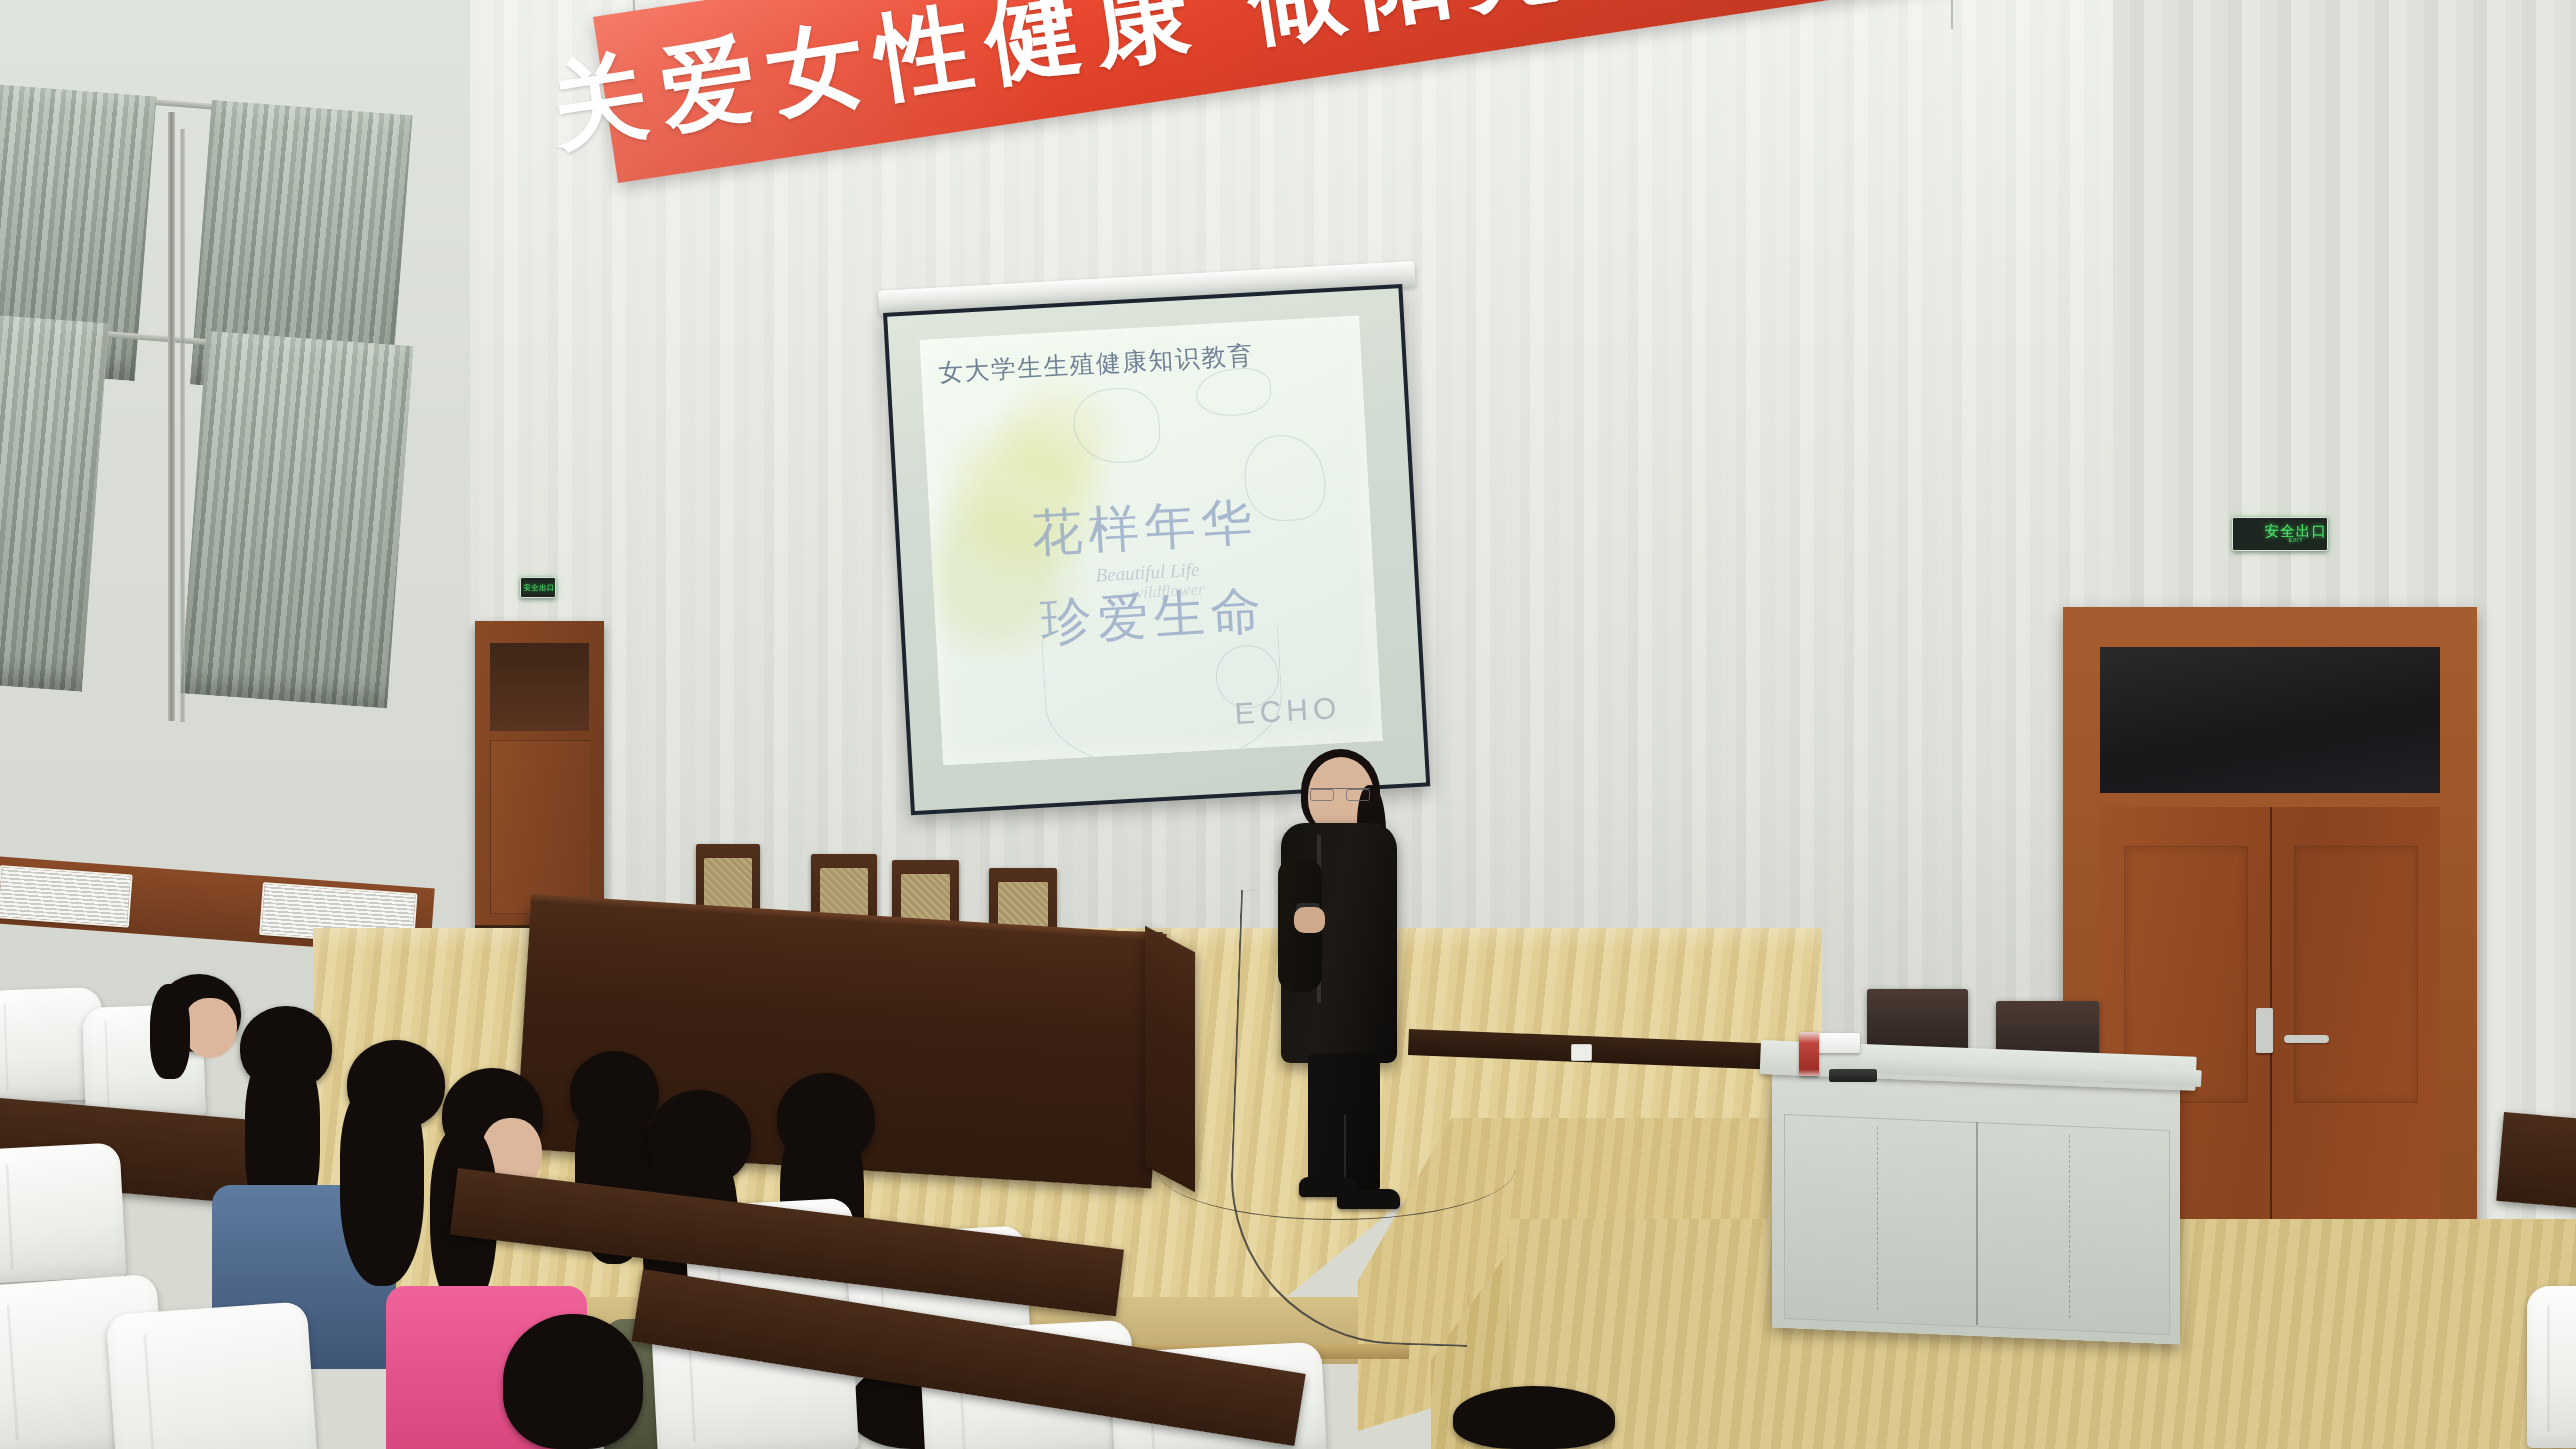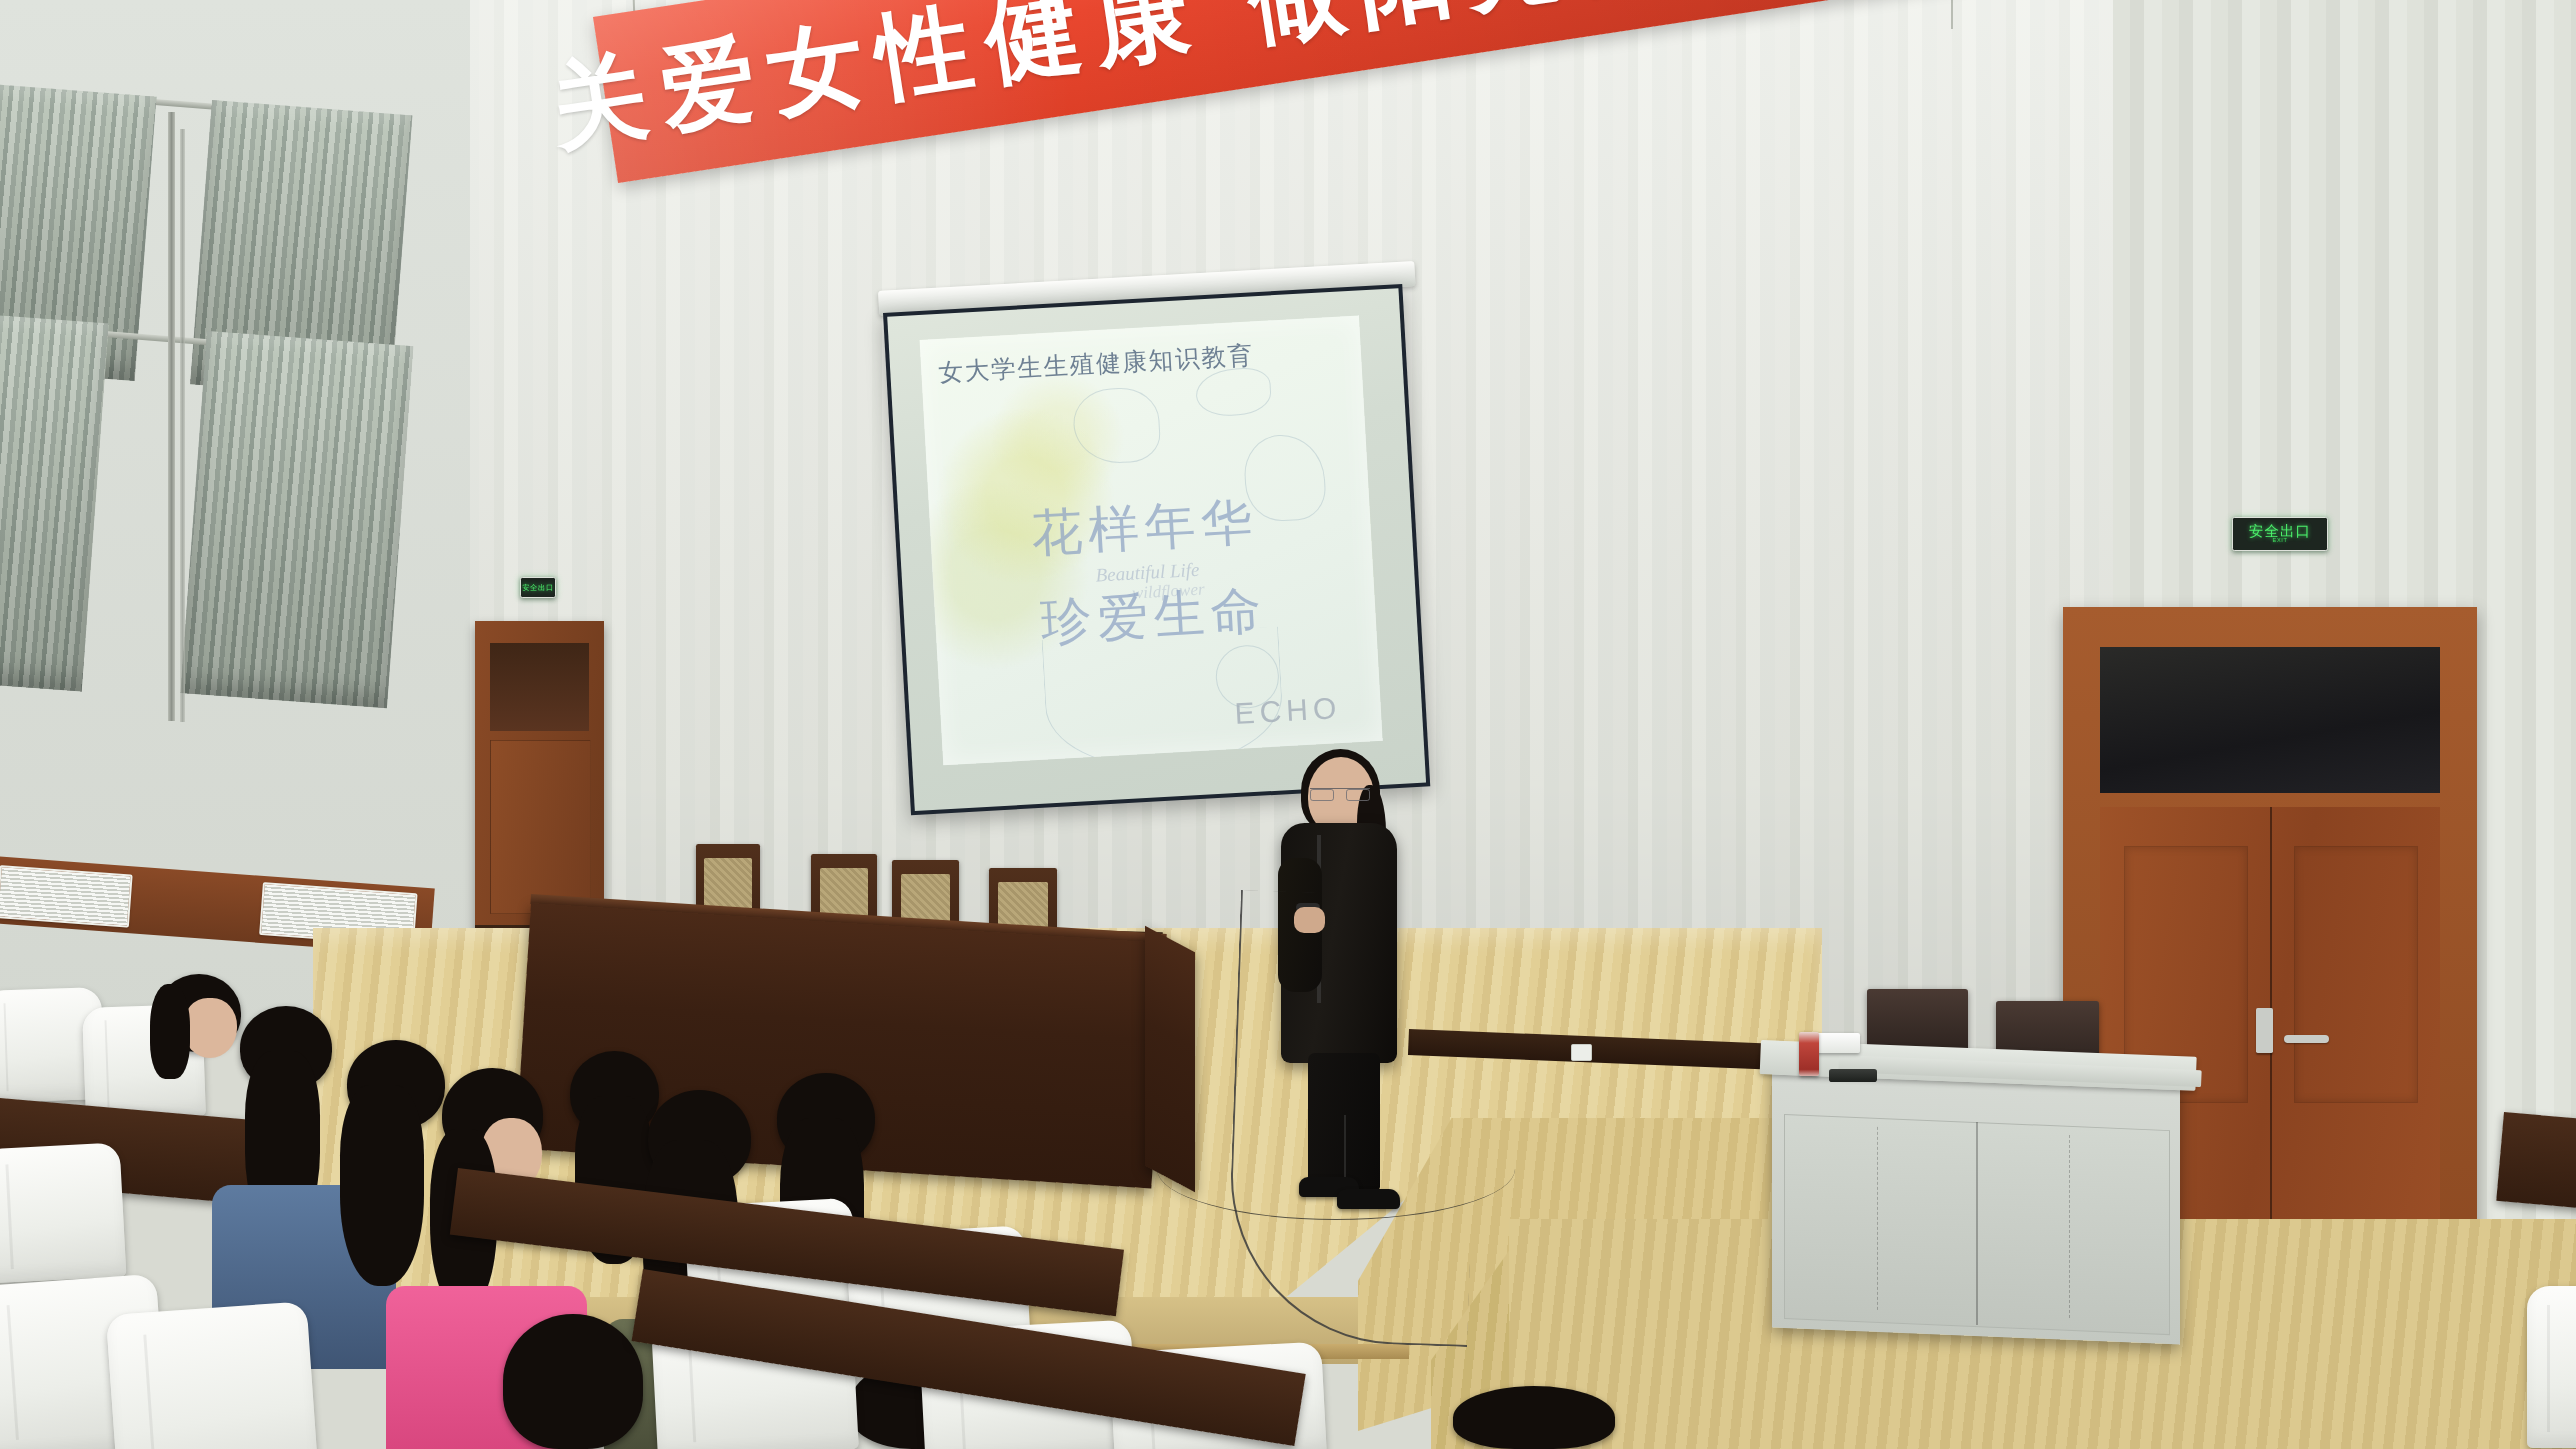--- a/index.html
+++ b/index.html
@@ -331,21 +331,21 @@
     background:linear-gradient(100deg,#8e4d27,#743d1f);
     border:1.1px solid rgba(0,0,0,.2);
   }
 
   
   .exit-sign{
     position:absolute;
     background:#1d2620;
     border:1.7px solid #dde1da;
     border-radius:2.2px;
-    display:flex;align-items:center;justify-content:center;gap:2.2px;
+    display:flex;align-items:center;justify-content:flex-end;gap:2.2px;
     box-shadow:0 1.7px 4.5px rgba(0,0,0,.35), 0 0 7.8px rgba(70,230,110,.30);
   }
   .exit-sign .cn{
     color:#4bf06a;font-size:14.5px;letter-spacing:1.1px;
     font-family:"DejaVu Sans","Liberation Sans",sans-serif;
     text-shadow:0 0 4.5px rgba(70,240,110,.9);
   }
   .exit-sign .en{
     color:#3fd85c;font-size:5.6px;letter-spacing:0.6px;
     text-shadow:0 0 3.4px rgba(70,240,110,.8);

